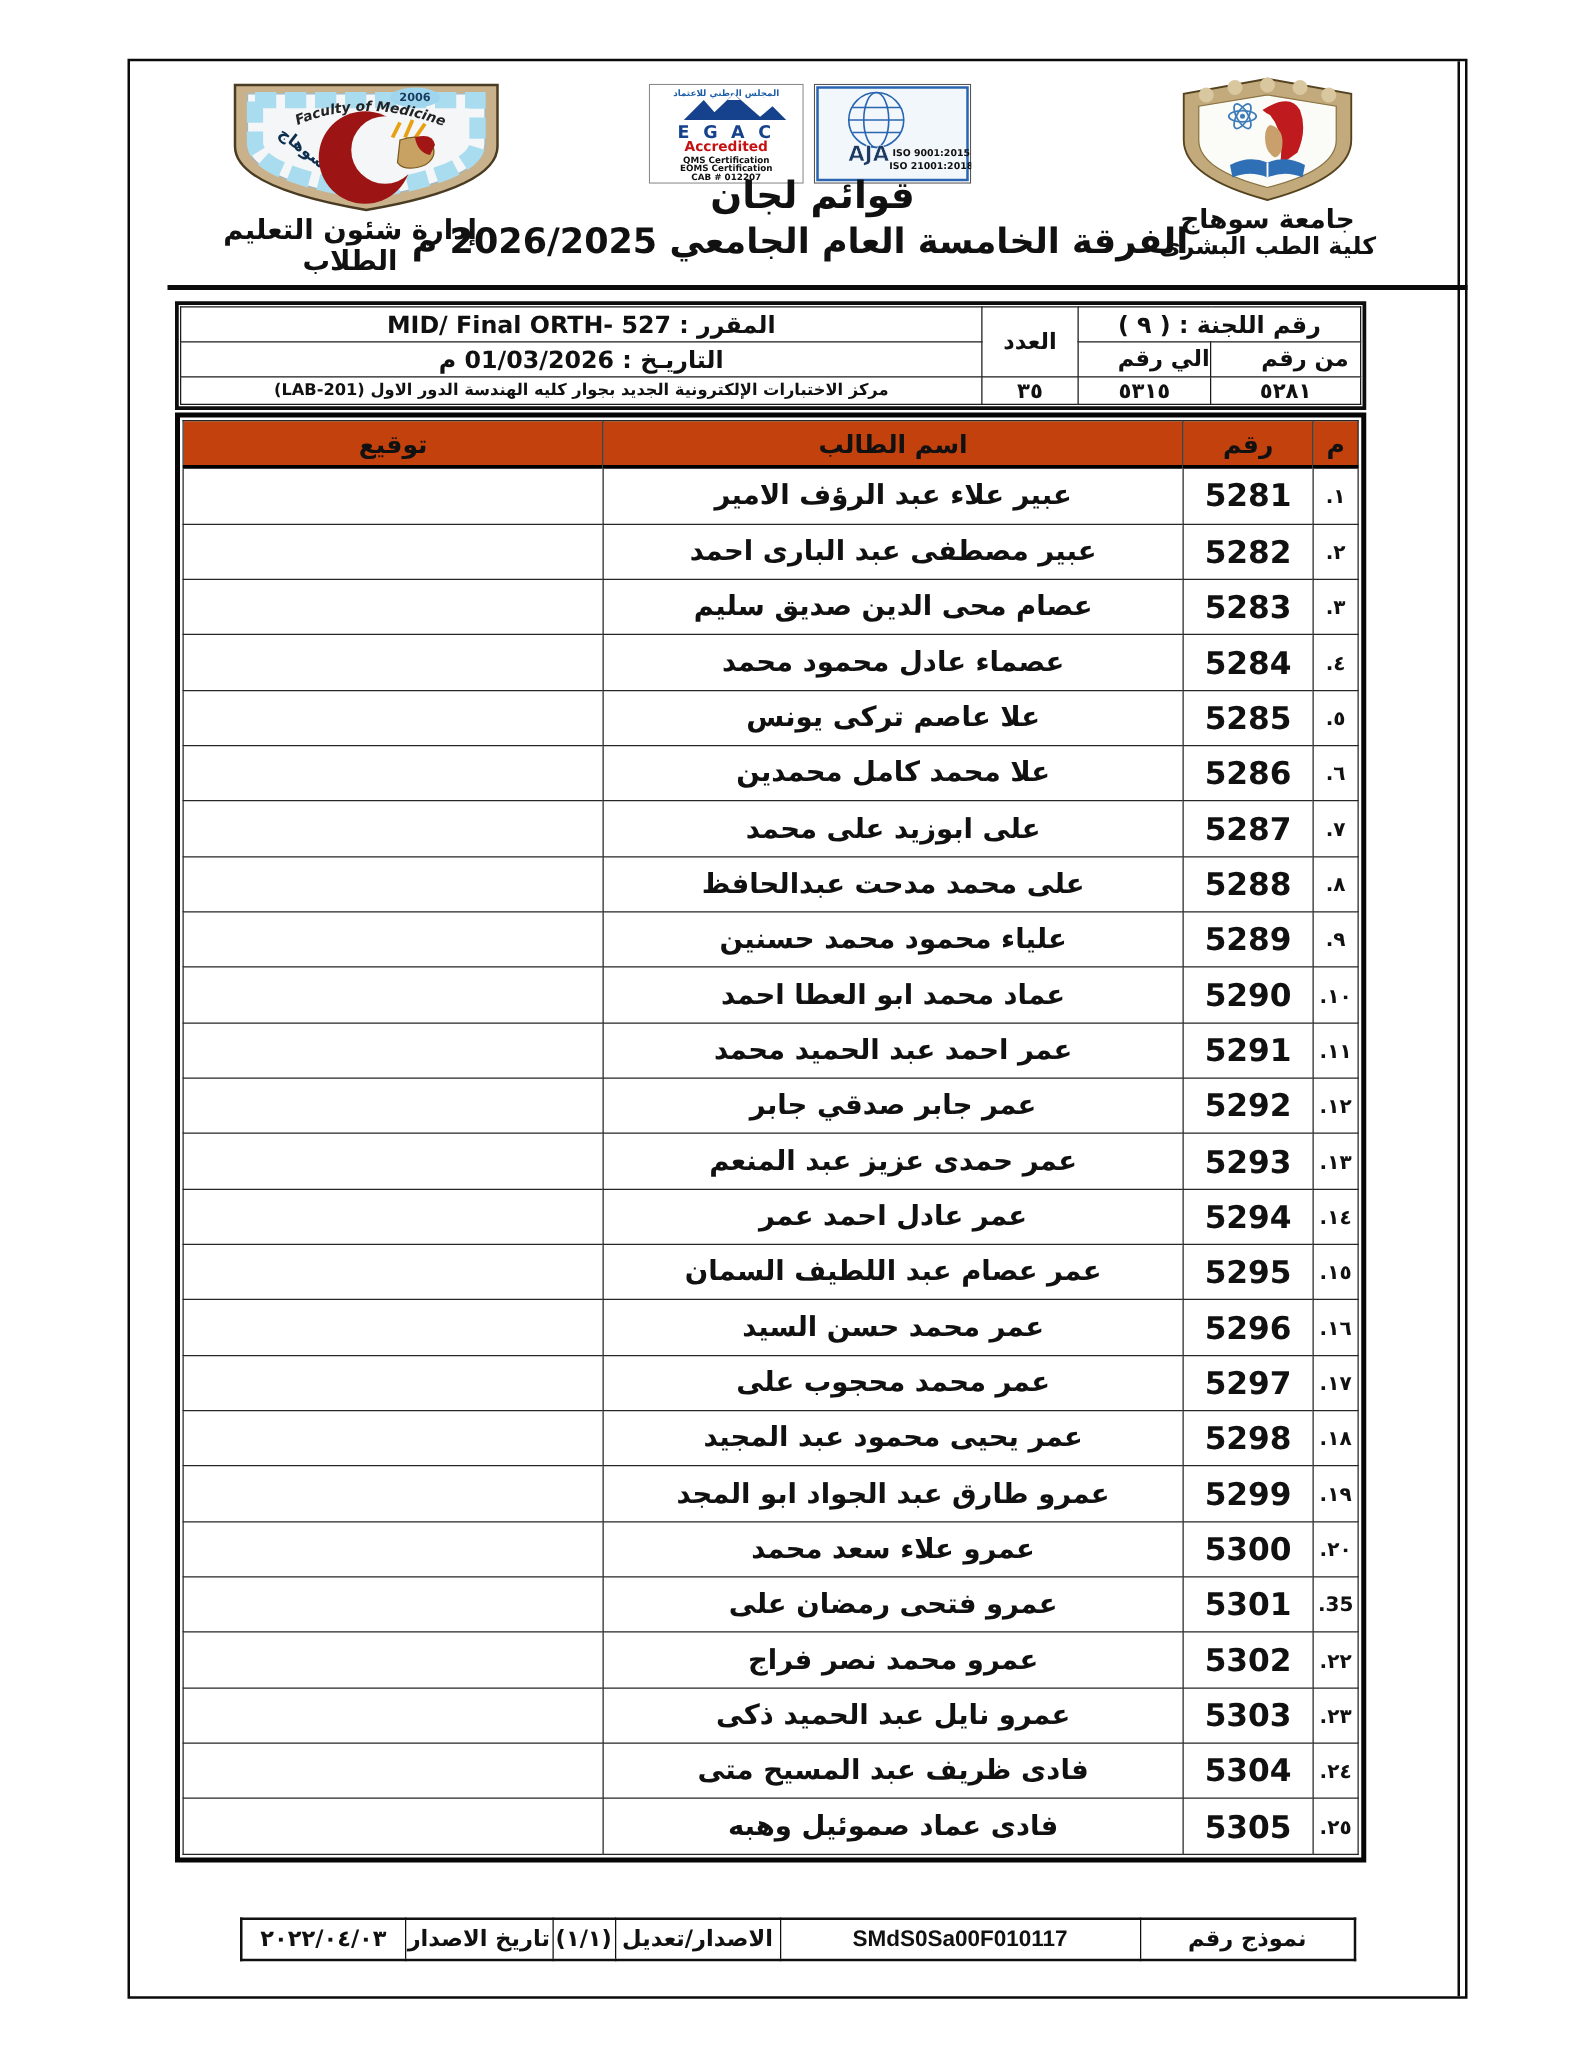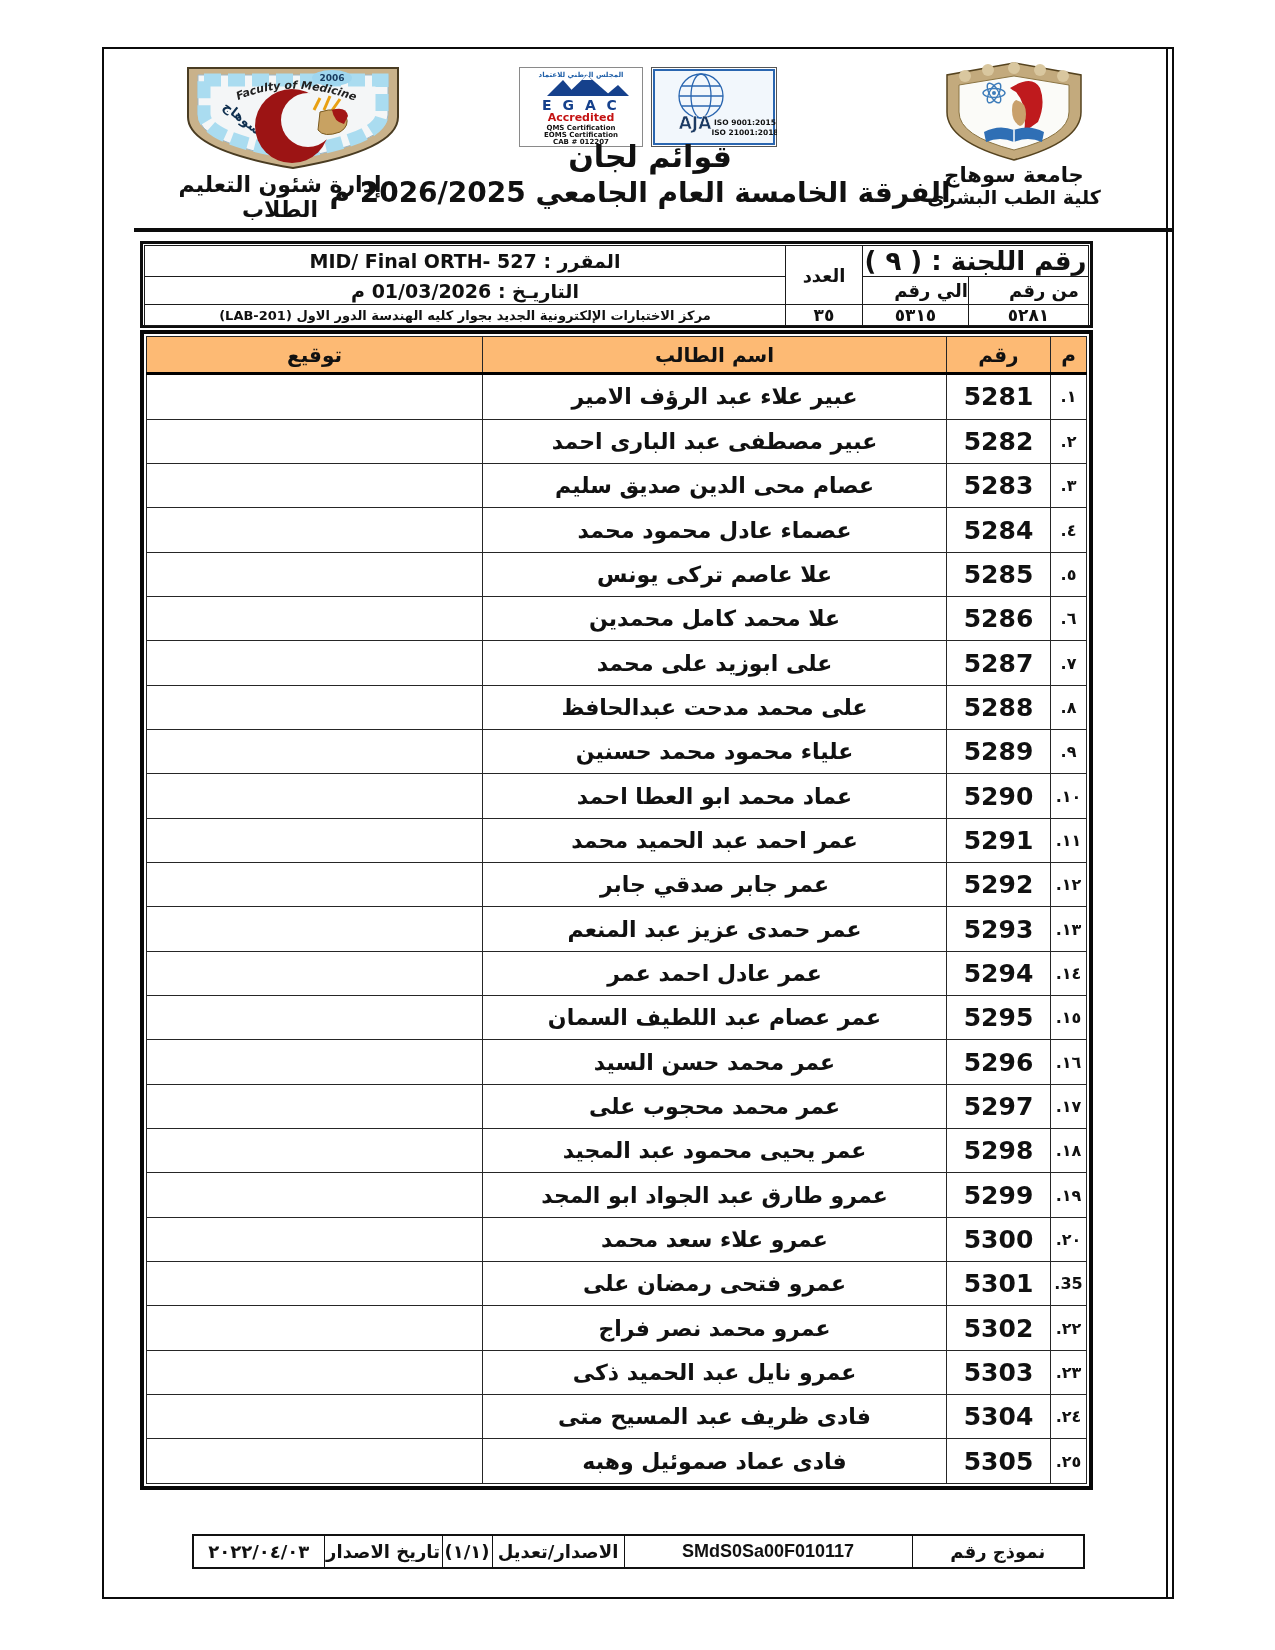--- a/index.html
+++ b/index.html
@@ -27,34 +27,34 @@
   .univ-caption .l1 { font-size:21px; line-height:1.15; }
   .univ-caption .l2 { font-size:19px; line-height:1.15; }
 
   
   .top-rule { left:134px; top:228px; width:1040px; height:4px; background:#0c0c0c; }
 
   
   .info-wrap { left:140px; top:241px; width:953px; height:87px; border:3px solid #0d0d0d; padding:1px; background:#fff; }
   table.info { width:100%; height:100%; border-collapse:collapse; direction:rtl; table-layout:fixed; }
   table.info td { border:1.5px solid #1b1b1b; text-align:center; vertical-align:middle; }
-  .cell-committee { font-size:26px;margin-top:33px; }
+  .cell-committee { font-size:19px;margin-top:33px; }
   .cell-rangehdr  { font-size:18px;padding-left:31px; }
   .cell-rangeval  { font-size:17px;margin-top:48px; }
   .cell-count     { font-size:18px; }
   .cell-course    { font-size:19px; }
   .cell-course .ltr, .cell-date .ltr, .cell-loc .ltr { direction:ltr; unicode-bidi:isolate; }
   .cell-date      { font-size:19px; }
   .cell-loc       { font-size:13px; }
 
   
   .main-wrap { left:140px; top:330px; width:953px; height:1160px; border:4px solid #070707; padding:2px; background:#fff; }
   table.main { width:100%; height:100%; border-collapse:collapse; direction:rtl; table-layout:fixed; }
   table.main th, table.main td { border:1.2px solid #262626; text-align:center; vertical-align:middle; overflow:hidden; }
-  table.main th { height:37px; background:#fdba74; font-size:20px; border-bottom:3.5px solid #000; }
+  table.main th { height:37px; background:#c2410c; font-size:20px; border-bottom:3.5px solid #000; }
   td.c-serial { font-size:16px; }
   td.c-num    { font-size:25px; }
   td.c-name   { font-size:22px; }
 
   
   .footer-wrap { left:192px; top:1534px; width:893px; height:35px; }
   table.foot { width:100%; height:100%; border-collapse:collapse; direction:rtl; table-layout:fixed; border:2px solid #111; }
   table.foot td { border:1.5px solid #111; text-align:center; vertical-align:middle; font-size:18px; }
   td.f-code { font-family:Liberation Sans, sans-serif; font-size:20px; direction:ltr; }
   td.f-dateval { font-size:16px; letter-spacing:3px; }

